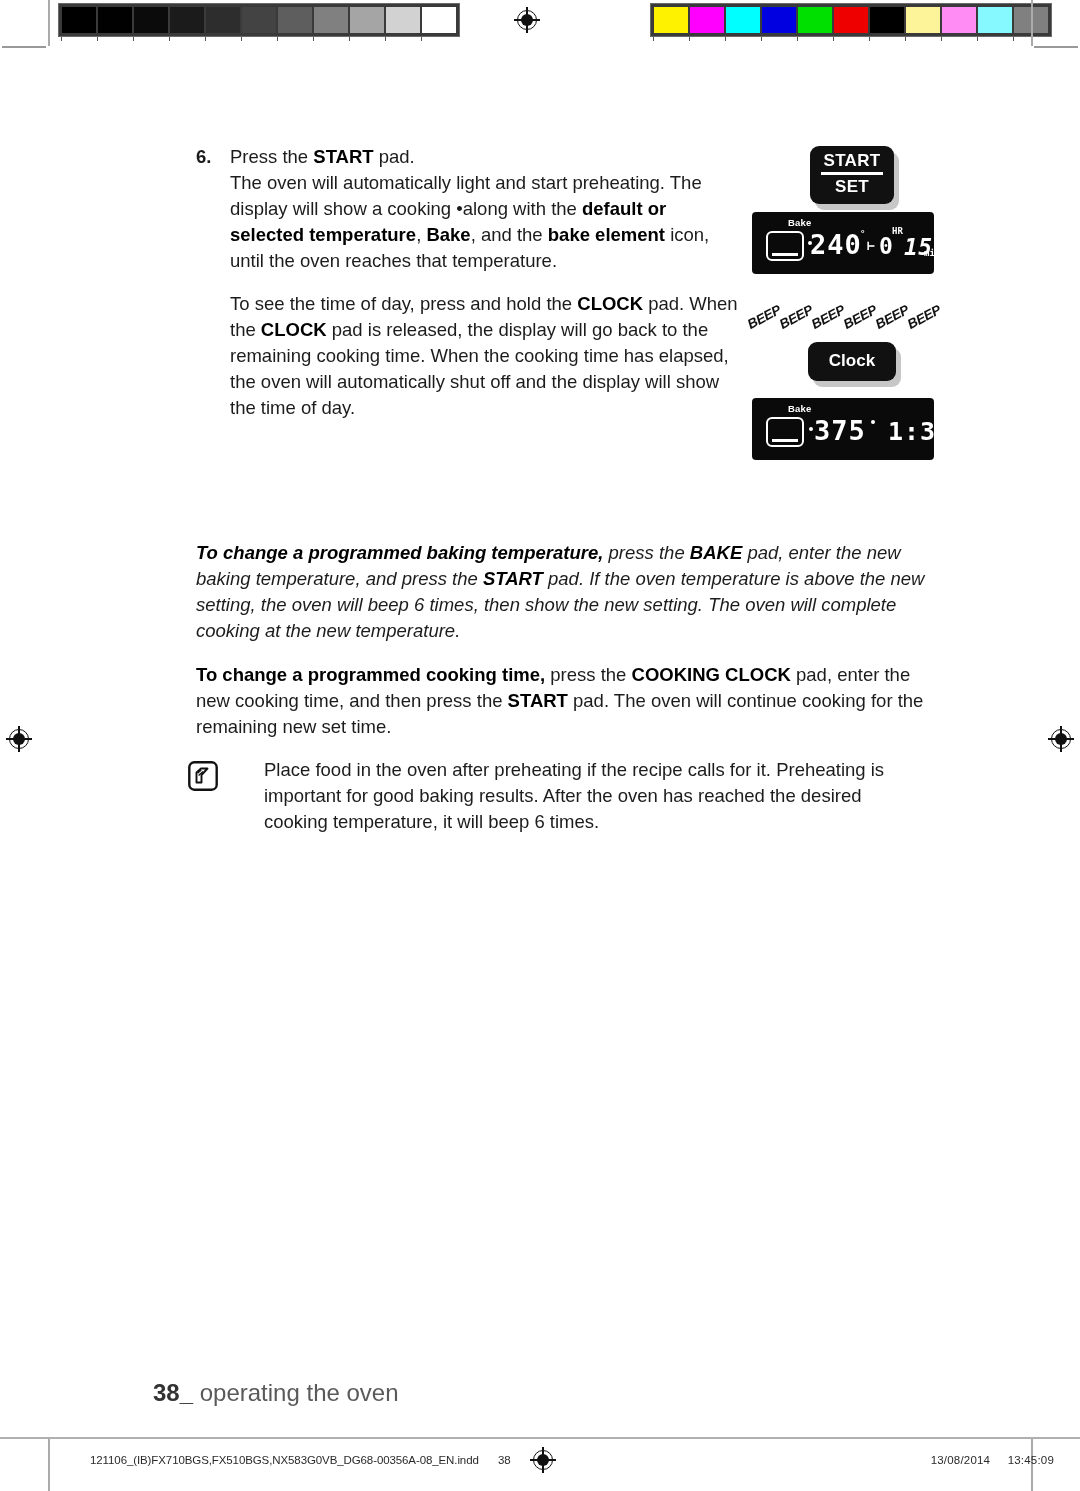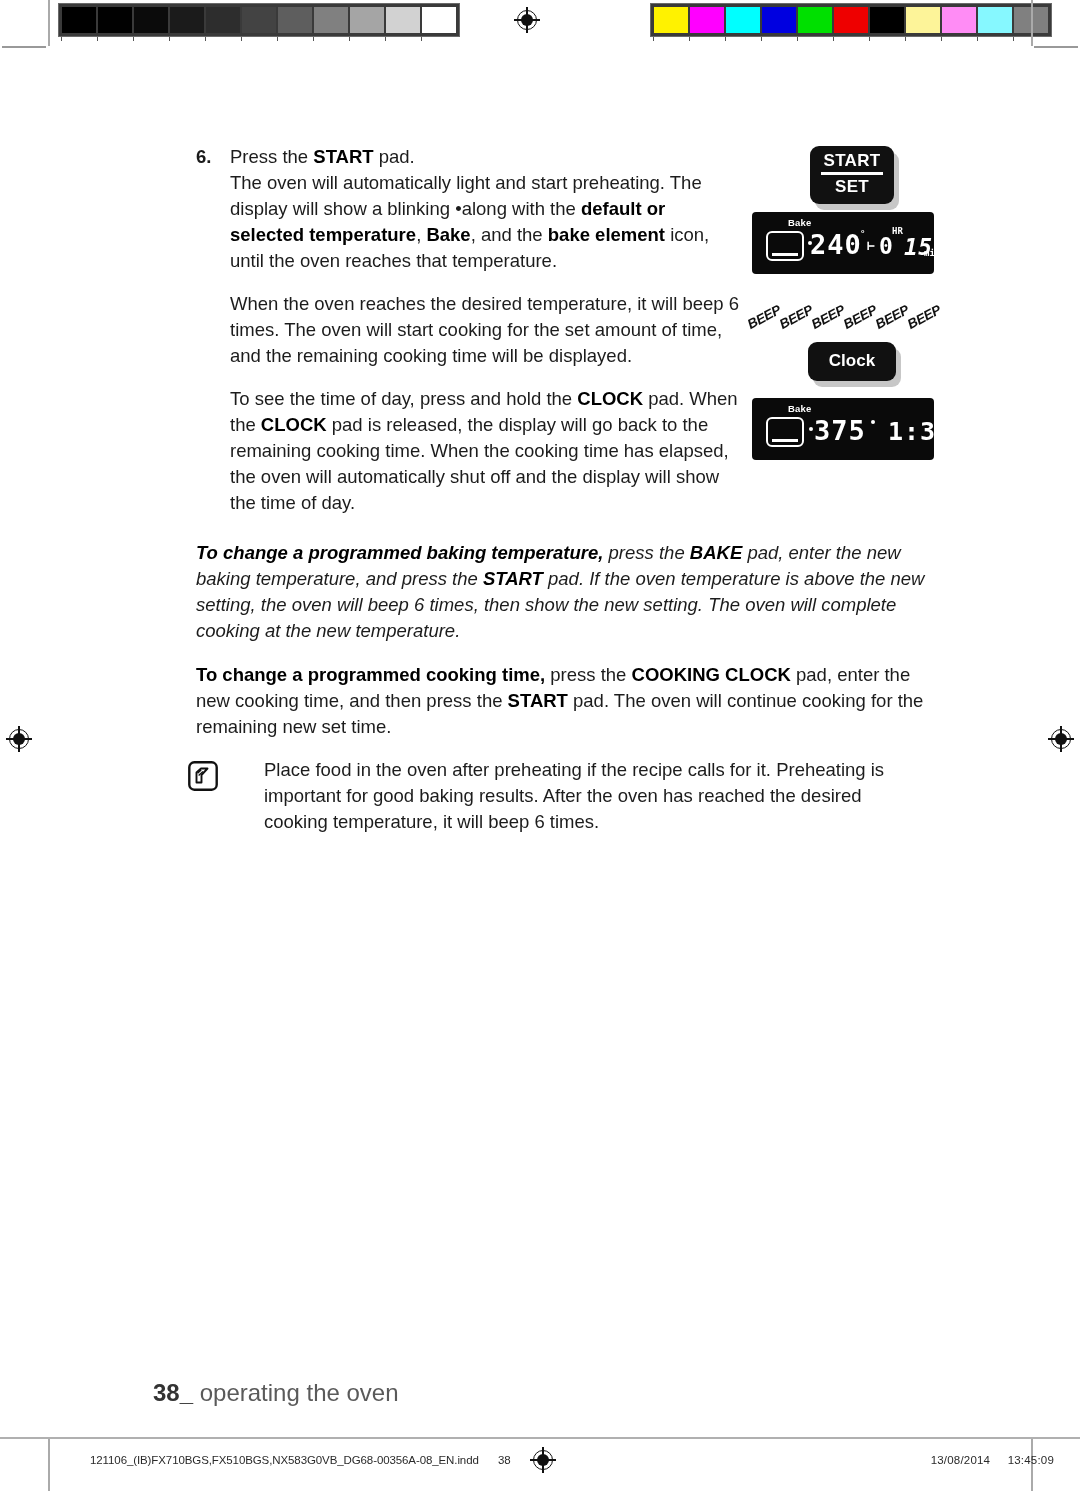--- a/index.html
+++ b/index.html
@@ -432,22 +432,21 @@
   <div class="trim v" style="left:1031px;top:1437px; height:54px;"></div>
 
   <div id="footer-line"></div>
 
   <div id="content">
 
     <div class="step-block">
       <div class="step-head">
         <div class="step-num">6.</div>
         <div class="step-body" id="step-body">
-            <p><span>Press the </span><b>START</b><span> pad.</span><br><span>The oven will automatically light and start preheating. The display will show a blinking •along with the </span><b>default or selected temperature</b><span>, </span><b>Bake</b><span>, and the </span><b>bake element</b><span> icon, until the oven reaches that temperature.</span></p>
-            <p><span>When the oven reaches the desired temperature, it will beep 6 times. The oven will start cooking for the set amount of time, and the remaining cooking time will be displayed.</span></p>
+            <p><span>Press the </span><b>START</b><span> pad.</span><br><span>The oven will automatically light and start preheating. The display will show a cooking •along with the </span><b>default or selected temperature</b><span>, </span><b>Bake</b><span>, and the </span><b>bake element</b><span> icon, until the oven reaches that temperature.</span></p>
             <p><span>To see the time of day, press and hold the </span><b>CLOCK</b><span> pad. When the </span><b>CLOCK</b><span> pad is released, the display will go back to the remaining cooking time. When the cooking time has elapsed, the oven will automatically shut off and the display will show the time of day.</span></p>
           </div>
       </div>
     </div>
 
     <div class="para" id="para-bake"><b>To change a programmed baking temperature,</b><span> press the </span><b>BAKE</b><span> pad, enter the new baking temperature, and press the </span><b>START</b><span> pad. If the oven temperature is above the new setting, the oven will beep 6 times, then show the new setting. The oven will complete cooking at the new temperature.</span></div>
     <div class="para" id="para-time"><b>To change a programmed cooking time,</b><span> press the </span><b>COOKING CLOCK</b><span> pad, enter the new cooking time, and then press the </span><b>START</b><span> pad. The oven will continue cooking for the remaining new set time.</span></div>
 
     <div class="note">
       <div class="note-icon">

